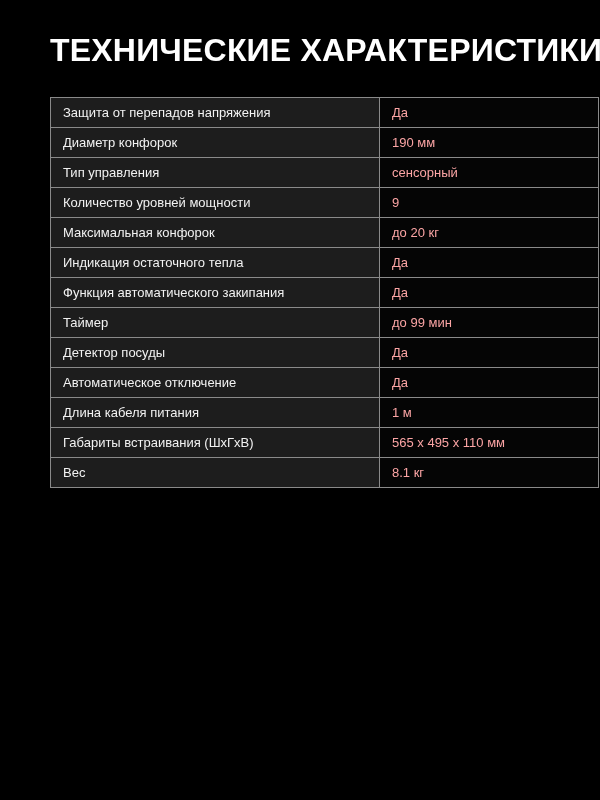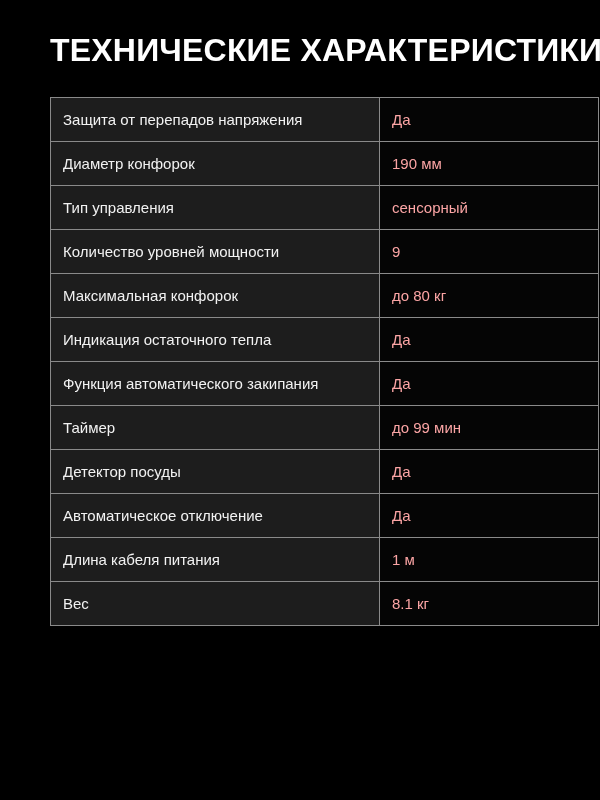--- a/index.html
+++ b/index.html
@@ -46,24 +46,24 @@
     table-layout: fixed;
     border: 1px solid #8a8a8a;
   }
 
   .spec-table tr {
     height: 29px;
   }
 
   .spec-table td {
     height: 29px;
-    padding: 7px 12px;
+    padding: 0 12px;
     vertical-align: middle;
     font-family: "Liberation Sans", sans-serif;
-    font-size: 15px;
+    font-size: 13px;
     font-weight: normal;
     line-height: 16px;
     border: 1px solid #8a8a8a;
     white-space: nowrap;
     overflow: hidden;
   }
 
   .spec-label {
     width: 304px;
     background: #1d1d1d;
@@ -96,21 +96,21 @@
         <tr>
           <td class="spec-label">Тип управления</td>
           <td class="spec-value">сенсорный</td>
         </tr>
         <tr>
           <td class="spec-label">Количество уровней мощности</td>
           <td class="spec-value">9</td>
         </tr>
         <tr>
           <td class="spec-label">Максимальная конфорок</td>
-          <td class="spec-value">до 80 кг</td>
+          <td class="spec-value">до 20 кг</td>
         </tr>
         <tr>
           <td class="spec-label">Индикация остаточного тепла</td>
           <td class="spec-value">Да</td>
         </tr>
         <tr>
           <td class="spec-label">Функция автоматического закипания</td>
           <td class="spec-value">Да</td>
         </tr>
         <tr>
@@ -123,19 +123,23 @@
         </tr>
         <tr>
           <td class="spec-label">Автоматическое отключение</td>
           <td class="spec-value">Да</td>
         </tr>
         <tr>
           <td class="spec-label">Длина кабеля питания</td>
           <td class="spec-value">1 м</td>
         </tr>
         <tr>
+          <td class="spec-label">Габариты встраивания (ШхГхВ)</td>
+          <td class="spec-value">565 x 495 x 110 мм</td>
+        </tr>
+        <tr>
           <td class="spec-label">Вес</td>
           <td class="spec-value">8.1 кг</td>
         </tr>
       </tbody>
   </table>
 
 </div>
 
 </body></html>

